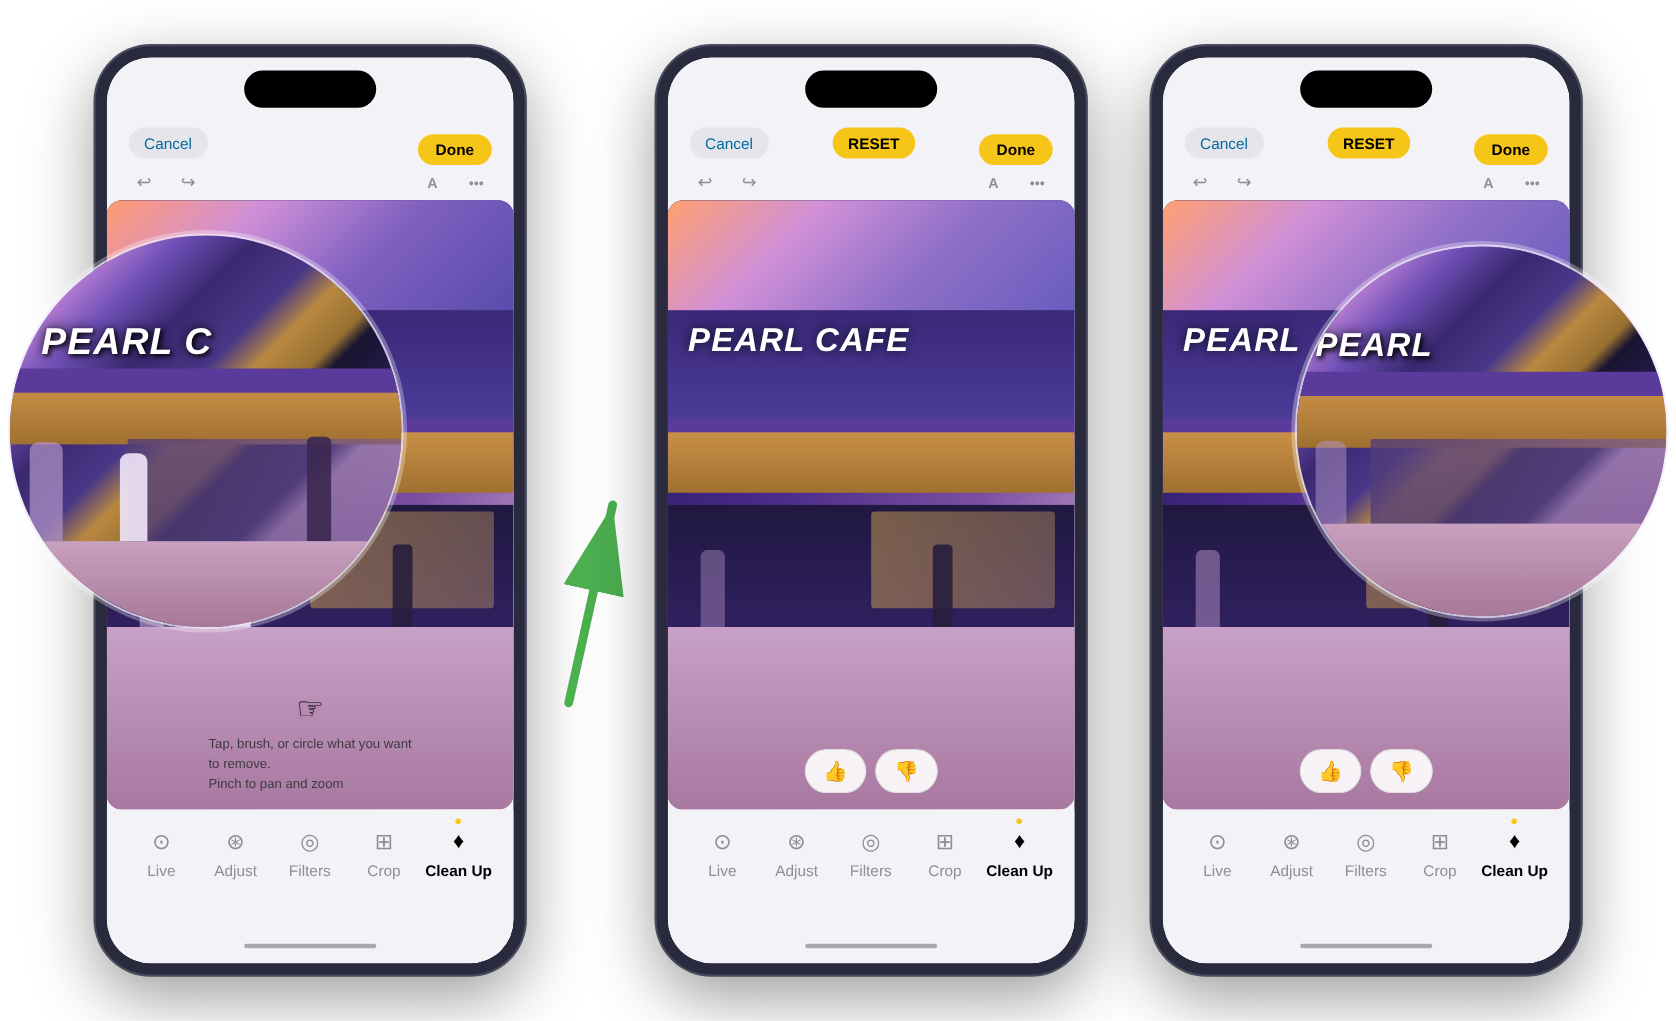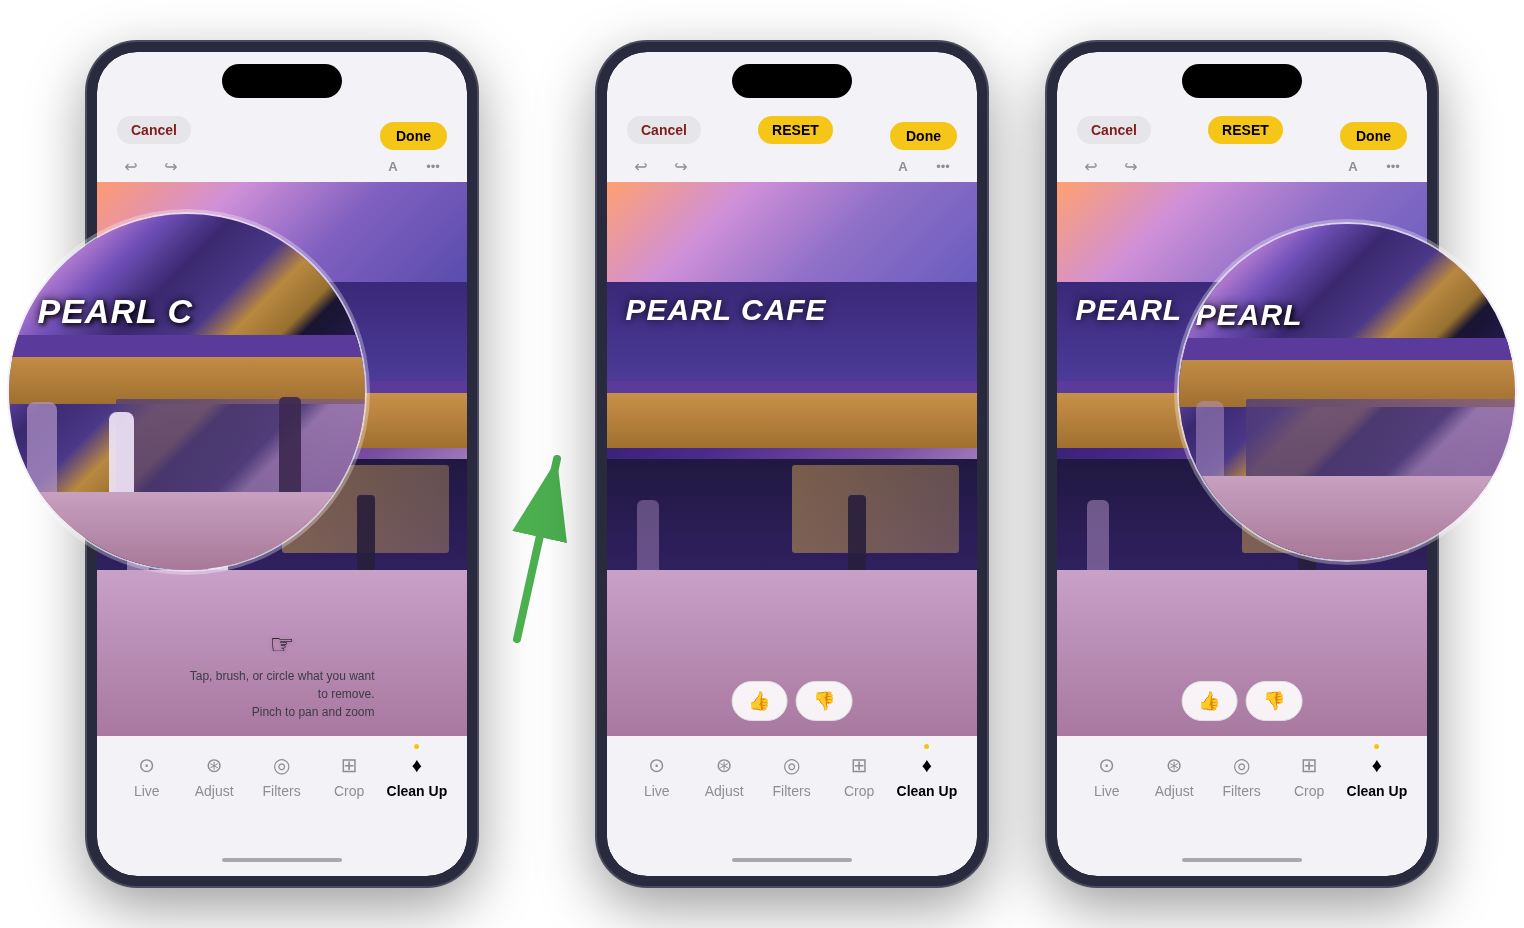--- a/index.html
+++ b/index.html
@@ -72,22 +72,22 @@
       padding: 0 20px;
       z-index: 5;
     }
 
     .btn-cancel {
       background: #e5e5ea;
       border: none;
       border-radius: 14px;
       padding: 6px 14px;
       font-size: 14px;
-      font-weight: 700;
-      color: #7f1d1d;
+      font-weight: 400;
+      color: #0369a1;
       cursor: pointer;
     }
 
     .btn-done {
       background: #f5c518;
       border: none;
       border-radius: 14px;
       padding: 6px 16px;
       font-size: 14px;
       font-weight: 600;
@@ -142,20 +142,21 @@
 
     
     .photo-area {
       position: absolute;
       top: 130px;
       left: 0;
       right: 0;
       bottom: 140px;
       background: linear-gradient(135deg, #1a0a3e 0%, #2d1b69 20%, #4a2b8a 40%, #7b4fa0 60%, #c4a0d0 80%, #e8d5f0 100%);
       overflow: hidden;
+      border-radius: 14px;
     }
 
     
     .bottom-toolbar {
       position: absolute;
       bottom: 8px;
       left: 0;
       right: 0;
       height: 132px;
       background: #f2f2f7;
@@ -232,21 +233,21 @@
       bottom: 155px;
       left: 50%;
       transform: translateX(-50%);
       text-align: center;
       z-index: 6;
     }
 
     .gesture-text {
       font-size: 12px;
       color: #3c3c43;
-      text-align: right;
+      text-align: left;
       line-height: 1.5;
     }
 
     .gesture-icon {
       font-size: 28px;
       display: block;
       margin-bottom: 6px;
       filter: drop-shadow(0 1px 2px rgba(0,0,0,0.3));
     }
 

